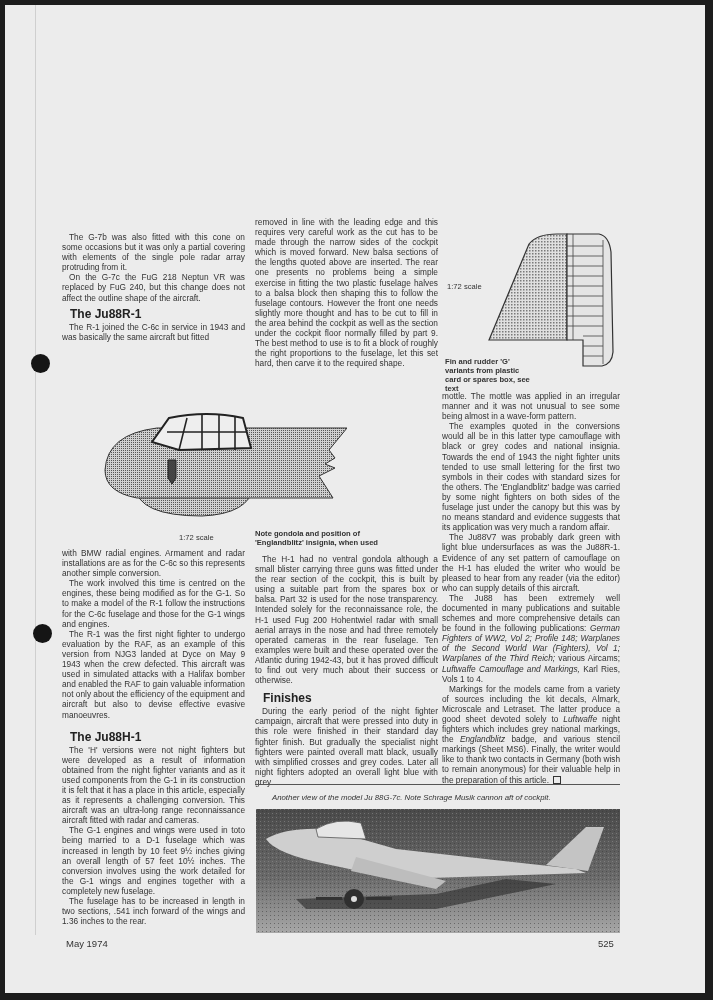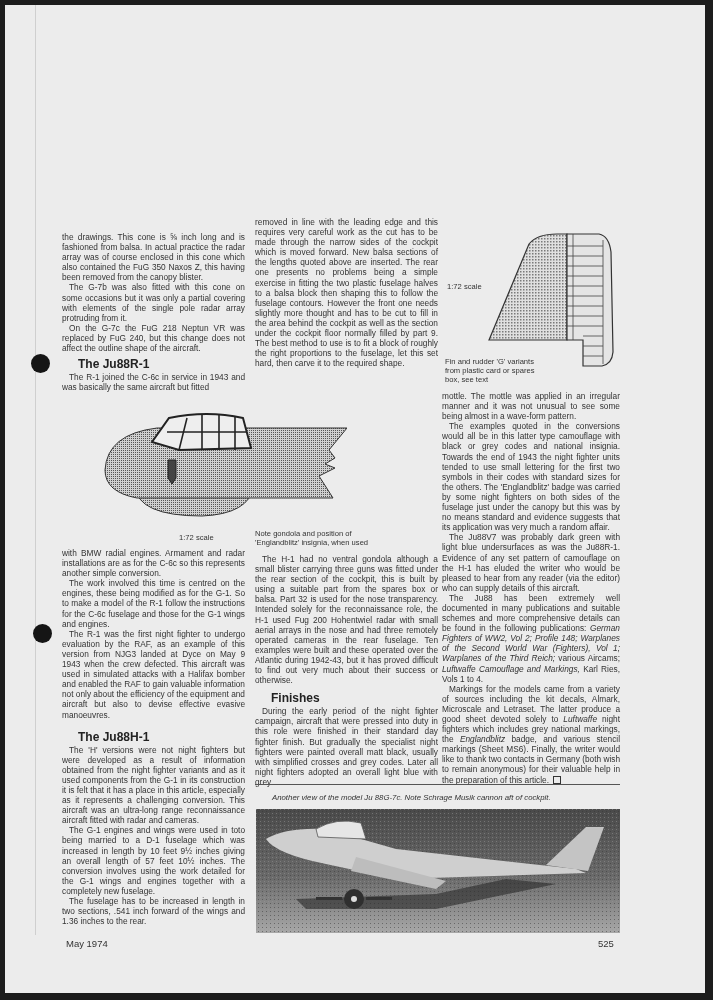--- a/index.html
+++ b/index.html
@@ -14,23 +14,23 @@
     .binding-line {
       position: absolute; left: 30px; top: 0; width: 1px; height: 930px; background: #cfcfcf;
     }
     .punch-hole {
       position: absolute; width: 19px; height: 19px; border-radius: 50%; background: #151515;
     }
     .col { position: absolute; font-size: 8.3px; line-height: 10.1px; text-align: justify; color: #333; }
     .col p { margin: 0; text-indent: 7px; }
     .col p.noindent { text-indent: 0; }
     .col h2 {
-      margin: 4px 0 1px 16px; font-size: 12px; line-height: 14px; font-weight: bold; color: #222; text-indent: 0;
+      margin: 4px 0 1px 8px; font-size: 12px; line-height: 14px; font-weight: bold; color: #222; text-indent: 0;
     }
-    .caption { position: absolute; font-size: 7.6px; line-height: 9px; color: #333; }
+    .caption { position: absolute; font-size: 7.6px; line-height: 9px; color: #333; font-weight: bold; }
     .scale-label { position: absolute; font-size: 7.6px; font-weight: normal; color: #333; }
     .photo-caption {
       position: absolute; font-size: 7.8px; font-style: italic; color: #333; margin-left: 15px;
     }
     .rule { position: absolute; height: 1px; background: #555; }
     .footer { position: absolute; font-size: 9.5px; color: #333; }
     .end-mark {
       display: inline-block; width: 6px; height: 6px; border: 1px solid #333; margin-left: 4px; vertical-align: -1px;
     }
     i { font-style: italic; }
@@ -38,21 +38,20 @@
   </style>
 </head>
 <body>
 
 <div class="page">
   <div class="binding-line"></div>
   <div class="punch-hole" style="left:26px; top:349px;"></div>
   <div class="punch-hole" style="left:28px; top:619px;"></div>
 
   <div class="col" style="left:57px; top:227px; width:183px;">
-    <p class="noindent">the drawings. This cone is ⅝ inch long and is fashioned from balsa. In actual practice the radar array was of course enclosed in this cone which also contained the FuG 350 Naxos Z, this having been removed from the canopy blister.</p>
     <p>The G-7b was also fitted with this cone on some occasions but it was only a partial covering with elements of the single pole radar array protruding from it.</p>
     <p>On the G-7c the FuG 218 Neptun VR was replaced by FuG 240, but this change does not affect the outline shape of the aircraft.</p>
     <h2>The Ju88R-1</h2>
     <p>The R-1 joined the C-6c in service in 1943 and was basically the same aircraft but fitted</p>
   </div>
 
   <div class="col" style="left:250px; top:212px; width:183px;">
     <p class="noindent">removed in line with the leading edge and this requires very careful work as the cut has to be made through the narrow sides of the cockpit which is moved forward. New balsa sections of the lengths quoted above are inserted. The rear one presents no problems being a simple exercise in fitting the two plastic fuselage halves to a balsa block then shaping this to follow the fuselage contours. However the front one needs slightly more thought and has to be cut to fill in the area behind the cockpit as well as the section under the cockpit floor normally filled by part 9. The best method to use is to fit a block of roughly the right proportions to the fuselage, let this set hard, then carve it to the required shape.</p>
   </div>
 

